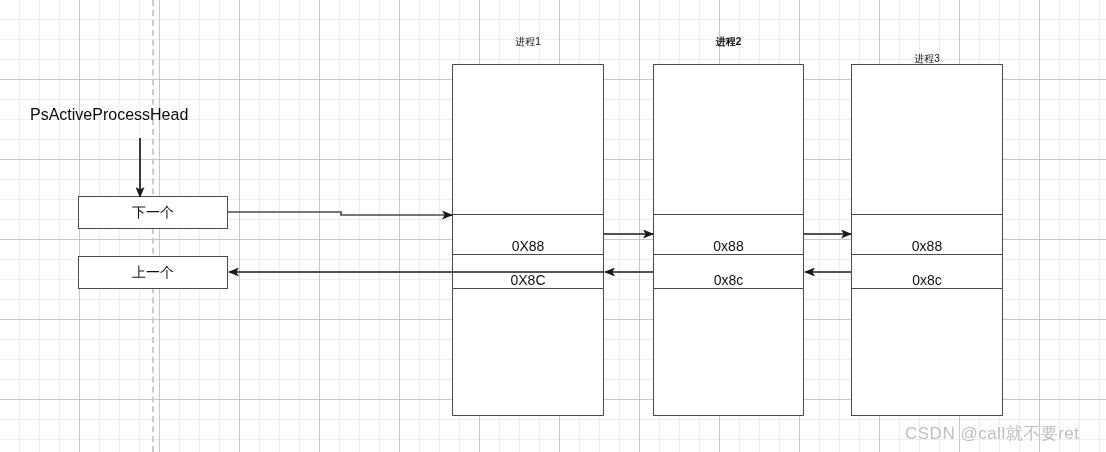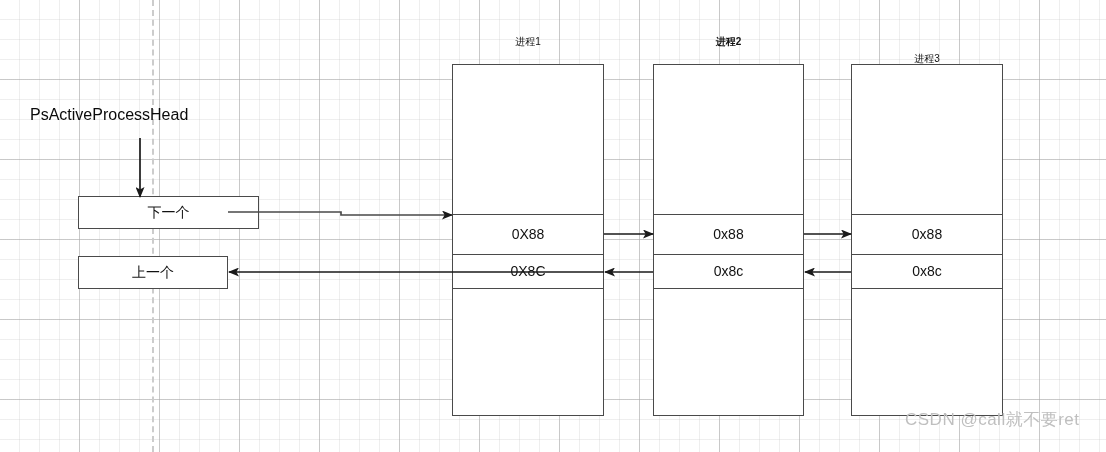--- a/index.html
+++ b/index.html
@@ -60,21 +60,21 @@
     box-sizing: border-box;
     border: 1.6px solid #4a4a4a;
     background: #ffffff;
   }
   .proc-row {
     position: absolute;
     left: 0;
     right: 0;
     box-sizing: border-box;
     display: flex;
-    align-items: center;
+    align-items: flex-end;
     justify-content: center;
     font-size: 14px;
     color: #111111;
   }
   .row-div {
     position: absolute;
     left: 0;
     right: 0;
     height: 0;
     border-top: 1.6px solid #4a4a4a;
@@ -97,21 +97,21 @@
 </style>
 </head>
 <body>
 
 <div id="canvas">
 
   <div class="dash-guide" style="left:152px;"></div>
 
   <div class="head-label" style="left:30px; top:102px;">PsActiveProcessHead</div>
 
-  <div class="link-box" style="left:78px; top:196px; width:181px; height:33px;">
+  <div class="link-box" style="left:78px; top:196px; width:150px; height:33px;">
     <span>下一个</span>
   </div>
 
   <div class="link-box" style="left:78px; top:256px; width:150px; height:33px;">
     <span>上一个</span>
   </div>
 
   <div class="proc-title" style="left:452px; top:33px; width:152px;">进程1</div>
   <div class="proc-title" style="left:653px; top:33px; width:151px;font-weight:bold;">进程2</div>
   <div class="proc-title" style="left:851px; top:50px; width:152px;">进程3</div>
@@ -167,15 +167,15 @@
 
     <line x1="804" y1="234" x2="851" y2="234" stroke="#1a1a1a" stroke-width="1.7" marker-end="url(#ah)"></line>
 
     <line x1="604" y1="272" x2="229" y2="272" stroke="#1a1a1a" stroke-width="1.7" marker-end="url(#ah)"></line>
 
     <line x1="653" y1="272" x2="605" y2="272" stroke="#1a1a1a" stroke-width="1.7" marker-end="url(#ah)"></line>
 
     <line x1="851" y1="272" x2="805" y2="272" stroke="#1a1a1a" stroke-width="1.7" marker-end="url(#ah)"></line>
   </svg>
 
-  <div class="wm" style="left:905px; top:408px;">CSDN @call就不要ret</div>
+  <div class="wm" style="left:905px; top:422px;">CSDN @call就不要ret</div>
 
 </div>
 
 </body></html>

